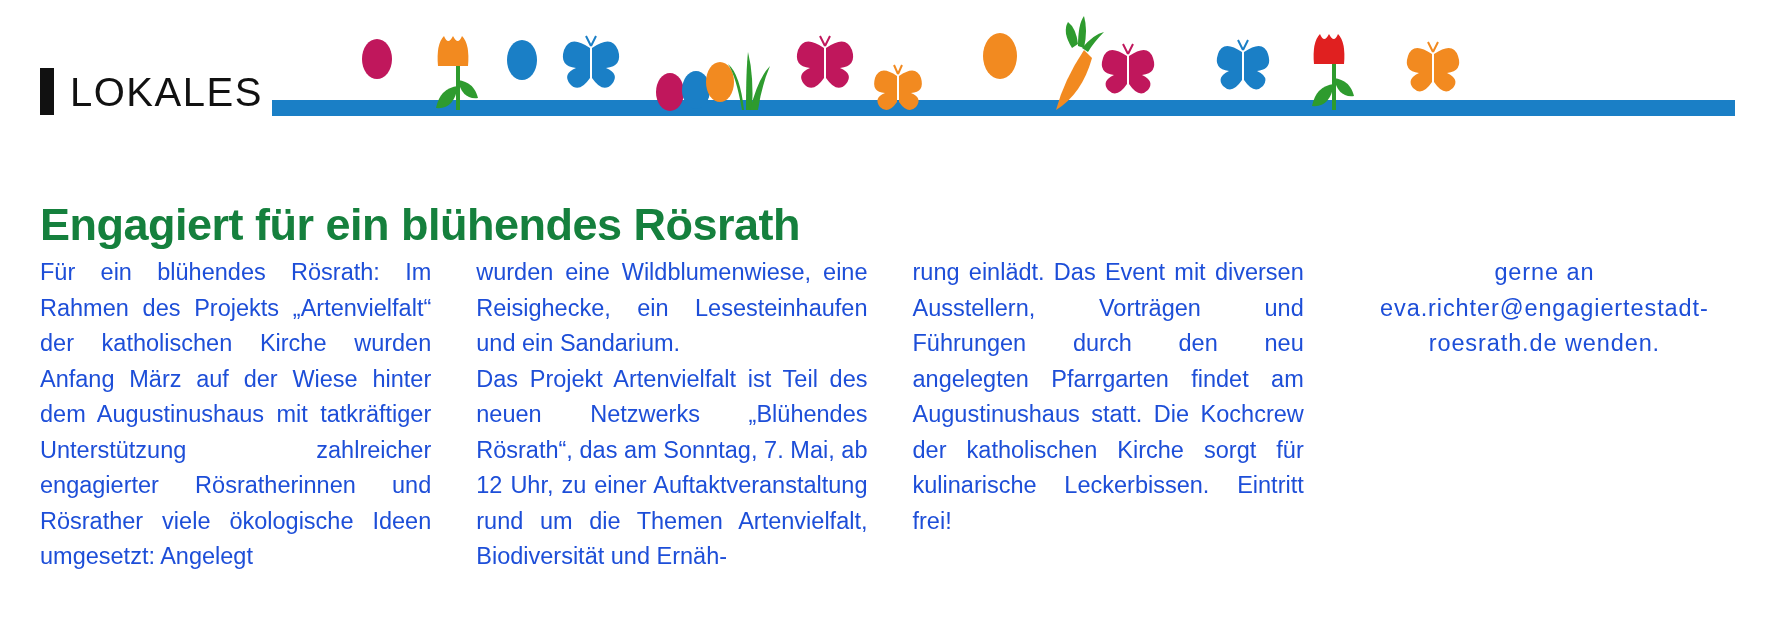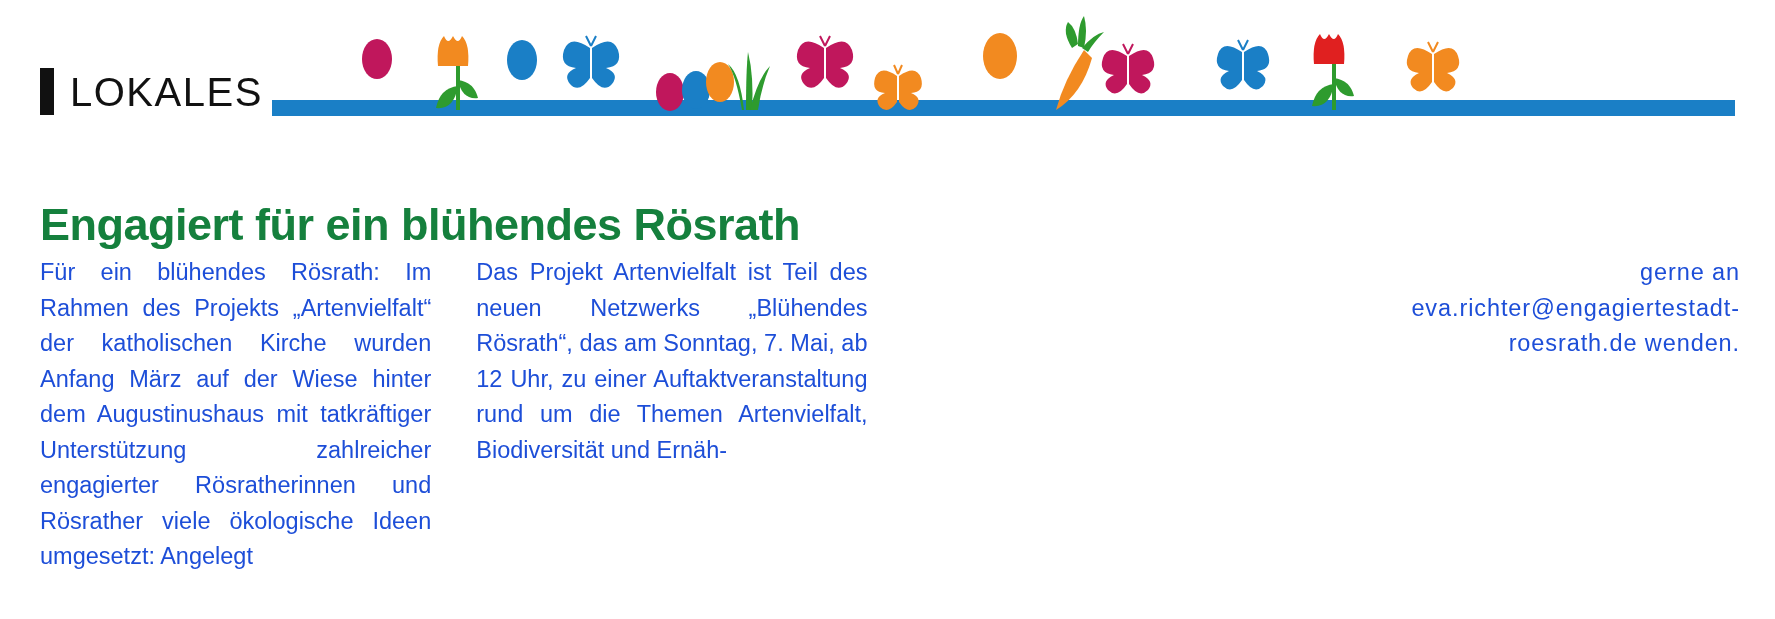--- a/index.html
+++ b/index.html
@@ -92,21 +92,21 @@
     font-size: 23.5px;
     line-height: 35.5px;
     color: #1d4ed8;
   }
   .col p {
     margin: 0;
     text-align: justify;
     text-justify: inter-word;
   }
   .col p.last-left {
-    text-align: right;
+    text-align: center;
   }
   .col .mono-wide {
     letter-spacing: 0.9px;
   }
 </style>
 </head>
 <body>
 
 <div class="page">
 
@@ -191,22 +191,24 @@
     </svg>
   </div>
 
   <h1 class="headline">Engagiert für ein blühendes Rösrath</h1>
 
   <div class="columns">
     <div class="col">
       <p>Für ein blühendes Rösrath: Im Rahmen des Projekts „Artenvielfalt“ der katholischen Kirche wurden Anfang März auf der Wiese hinter dem Augustinushaus mit tatkräftiger Unterstützung zahlreicher engagierter Rösratherinnen und Rösrather viele ökologische Ideen umgesetzt: Angelegt</p>
     </div>
     <div class="col">
+      <p>wurden eine Wildblumenwiese, eine Reisighecke, ein Lesesteinhaufen und ein Sandarium.</p>
       <p>Das Projekt Artenvielfalt ist Teil des neuen Netzwerks „Blühendes Rösrath“, das am Sonntag, 7. Mai, ab 12 Uhr, zu einer Auftaktveranstaltung rund um die Themen Artenvielfalt, Biodiversität und Ernäh-</p>
     </div>
     <div class="col">
+      <p>rung einlädt. Das Event mit diversen Ausstellern, Vorträgen und Führungen durch den neu angelegten Pfarrgarten findet am Augustinushaus statt. Die Kochcrew der katholischen Kirche sorgt für kulinarische Leckerbissen. Eintritt frei!</p>
     </div>
     <div class="col">
       <p class="last-left mono-wide">gerne an eva.richter@engagiertestadt-roesrath.de wenden.</p>
     </div>
   </div>
 
 </div>
 
 </body></html>

